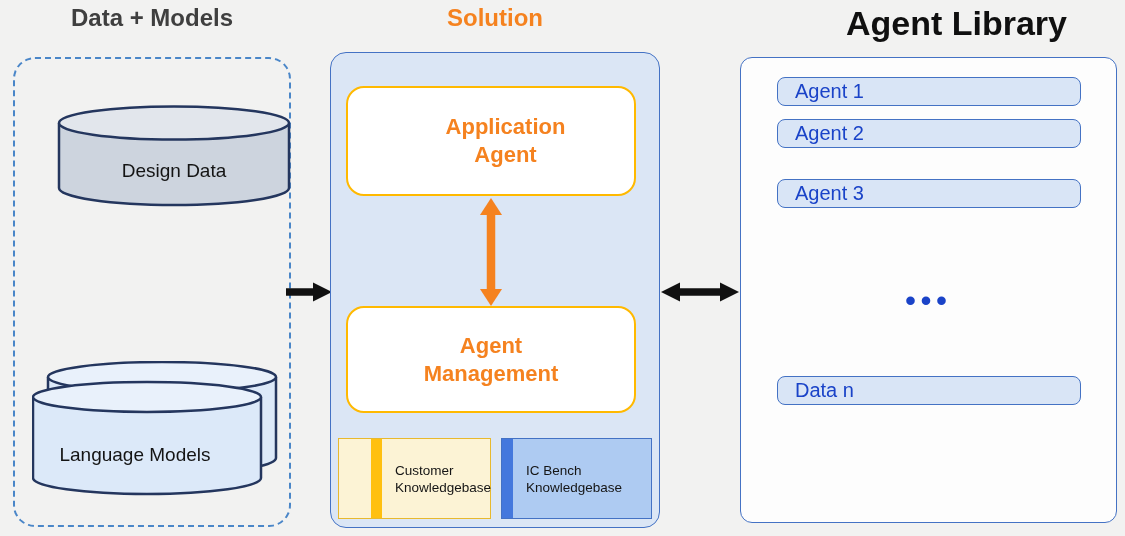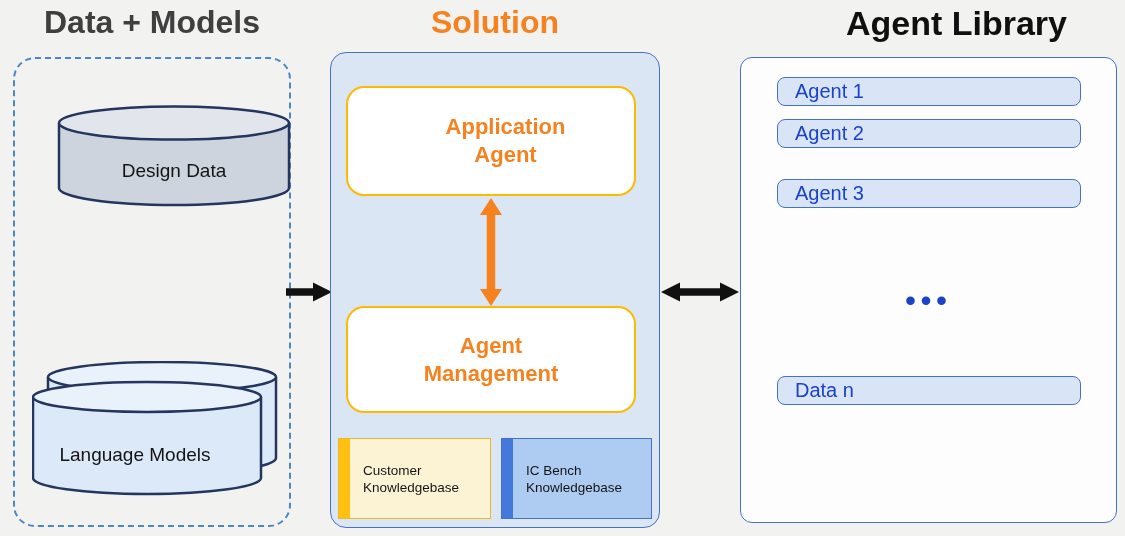--- a/index.html
+++ b/index.html
@@ -10,21 +10,21 @@
   .stage{
     position:relative;
     width:1125px;height:536px;
     background:var(--background,#F2F2F1);
     overflow:hidden;
   }
   .section-title{
     position:absolute;
     top:4px;
     font-weight:bold;
-    font-size:32px;
+    font-size:24px;
     letter-spacing:0px;
     text-align:center;
     white-space:nowrap;
   }
   .title-left{left:13px;width:278px;color:var(--title-gray,#3F3F3F);}
   .title-mid{left:330px;width:330px;color:var(--accent-orange,#F5821F);}
   .title-right{left:768px;width:377px;color:var(--title-black,#101010);font-size:34px;}
 
   
   .dashed-panel{
@@ -63,20 +63,21 @@
 
   .kb-card{
     position:absolute;top:385px;height:81px;
     box-sizing:border-box;
     display:flex;align-items:stretch;
   }
   .kb-customer{
     left:7px;width:153px;
     background:var(--kb-yellow-fill,#FCF3D5);
     border:1.5px solid var(--kb-yellow-border,#E8B92E);
+    padding-left:32px;
   }
   .kb-icbench{
     left:170px;width:151px;
     background:var(--kb-blue-fill,#AECBF2);
     border:1.5px solid var(--frame-blue,#4472C4);
   }
   .kb-bar{width:11px;flex:0 0 11px;}
   .kb-customer .kb-bar{background:var(--kb-yellow-bar,#FFC010);}
   .kb-icbench .kb-bar{background:var(--kb-blue-bar,#4478DD);}
   .kb-text{

